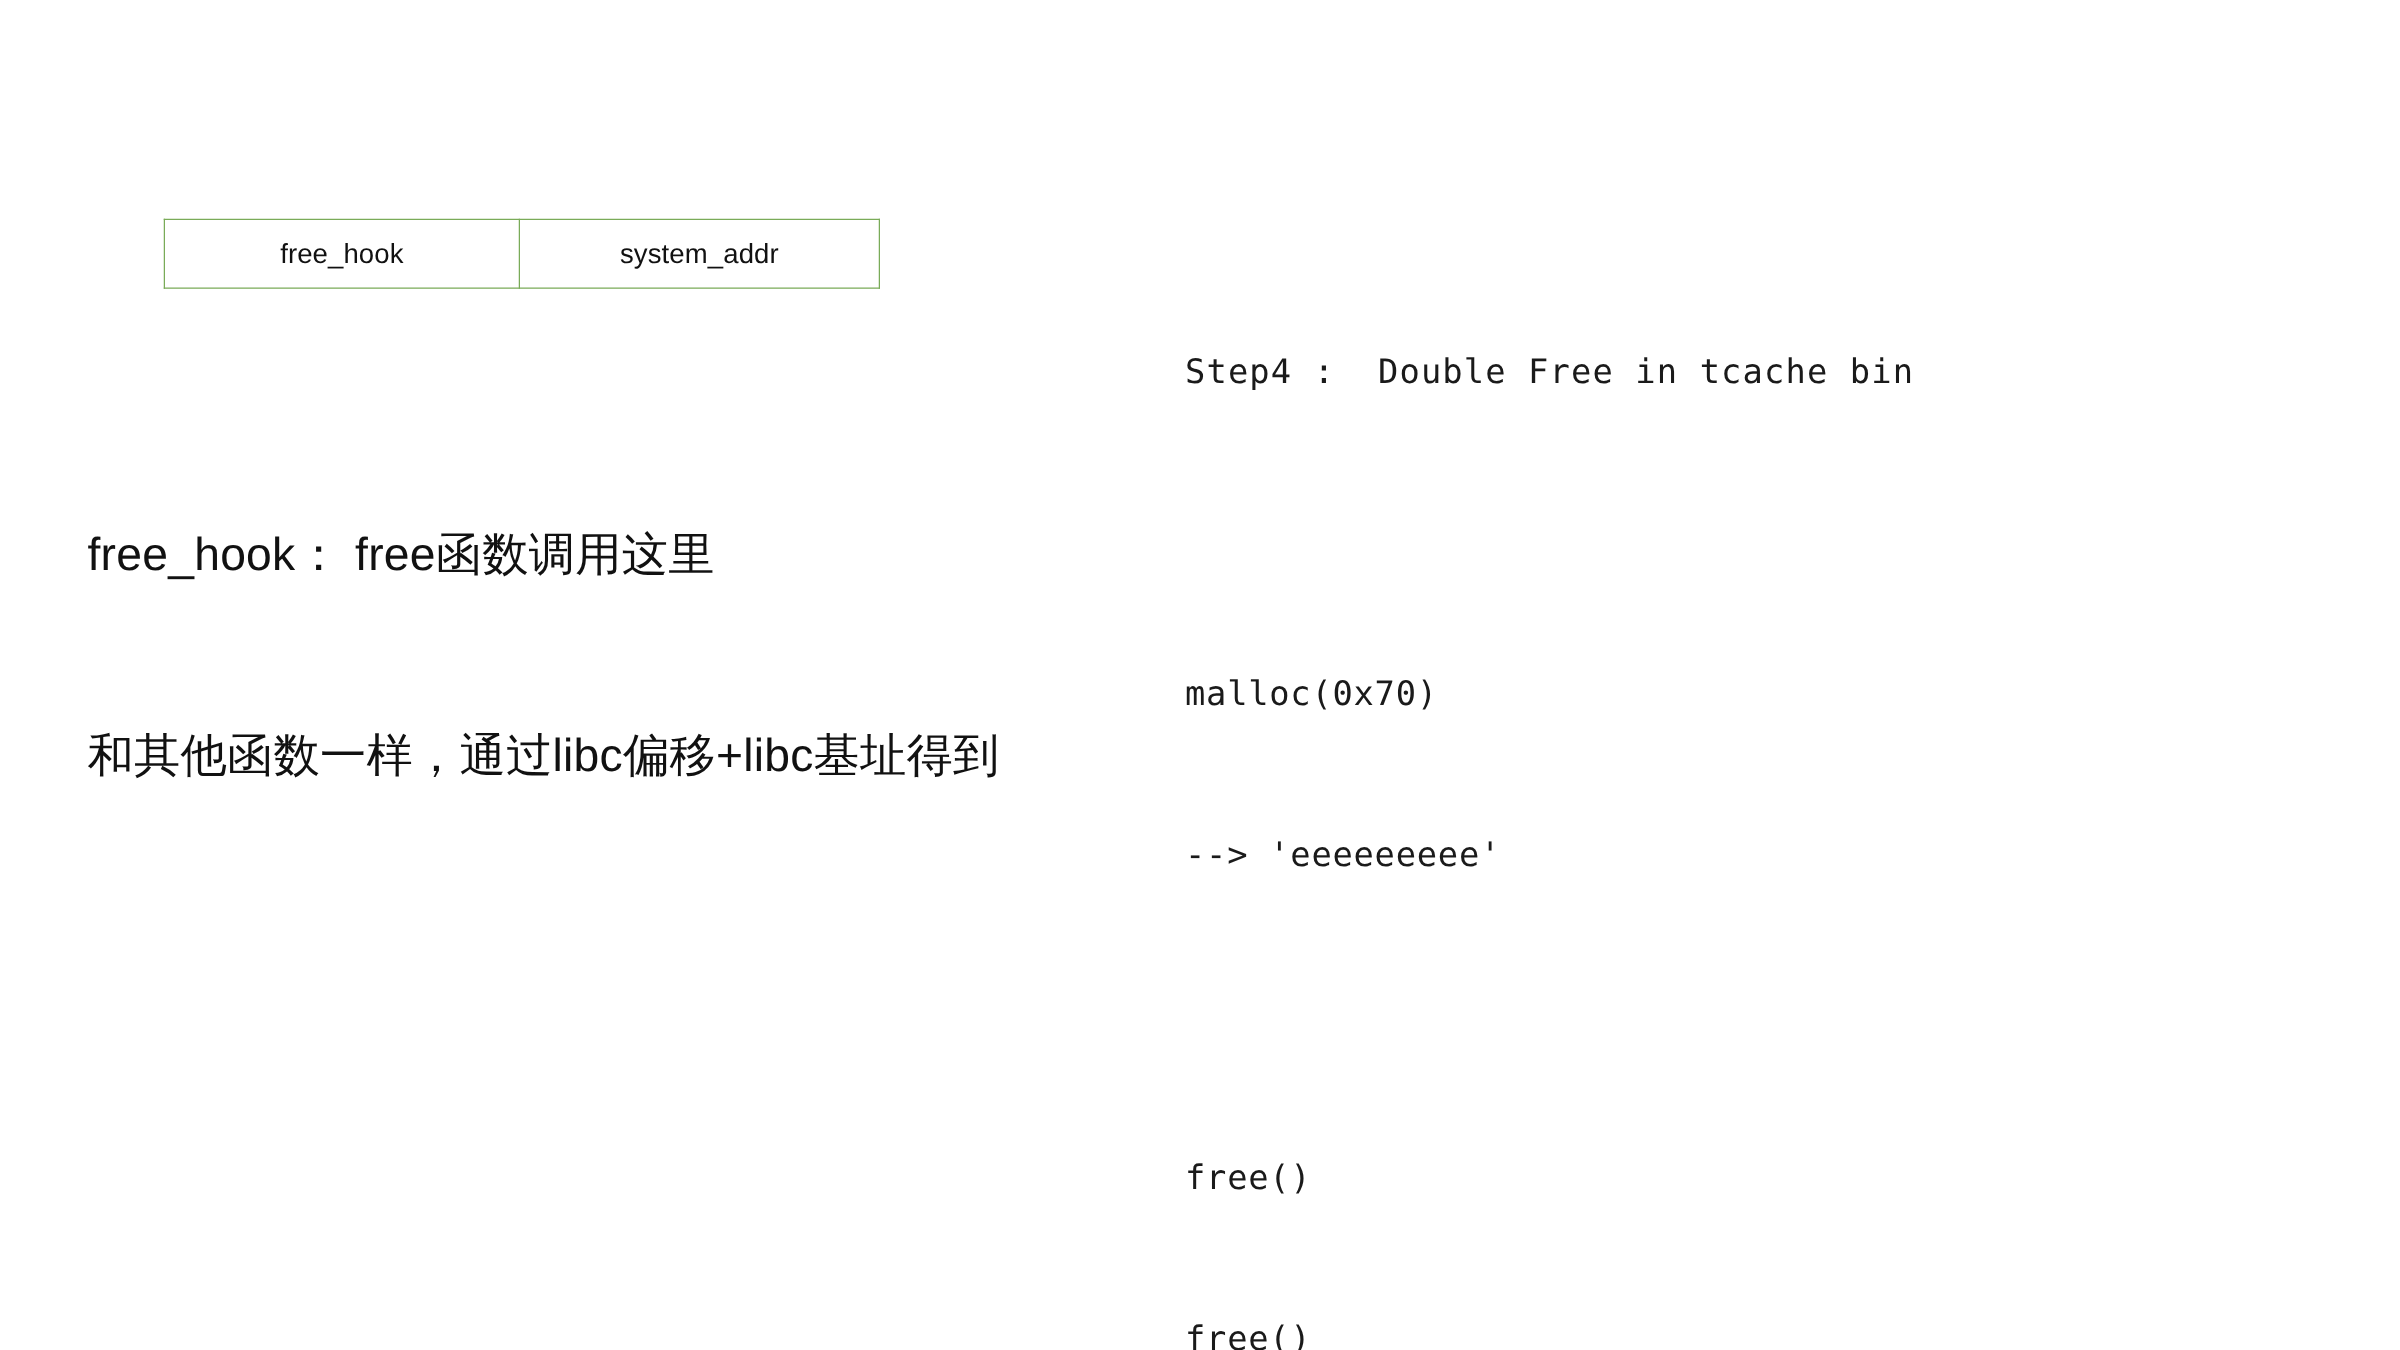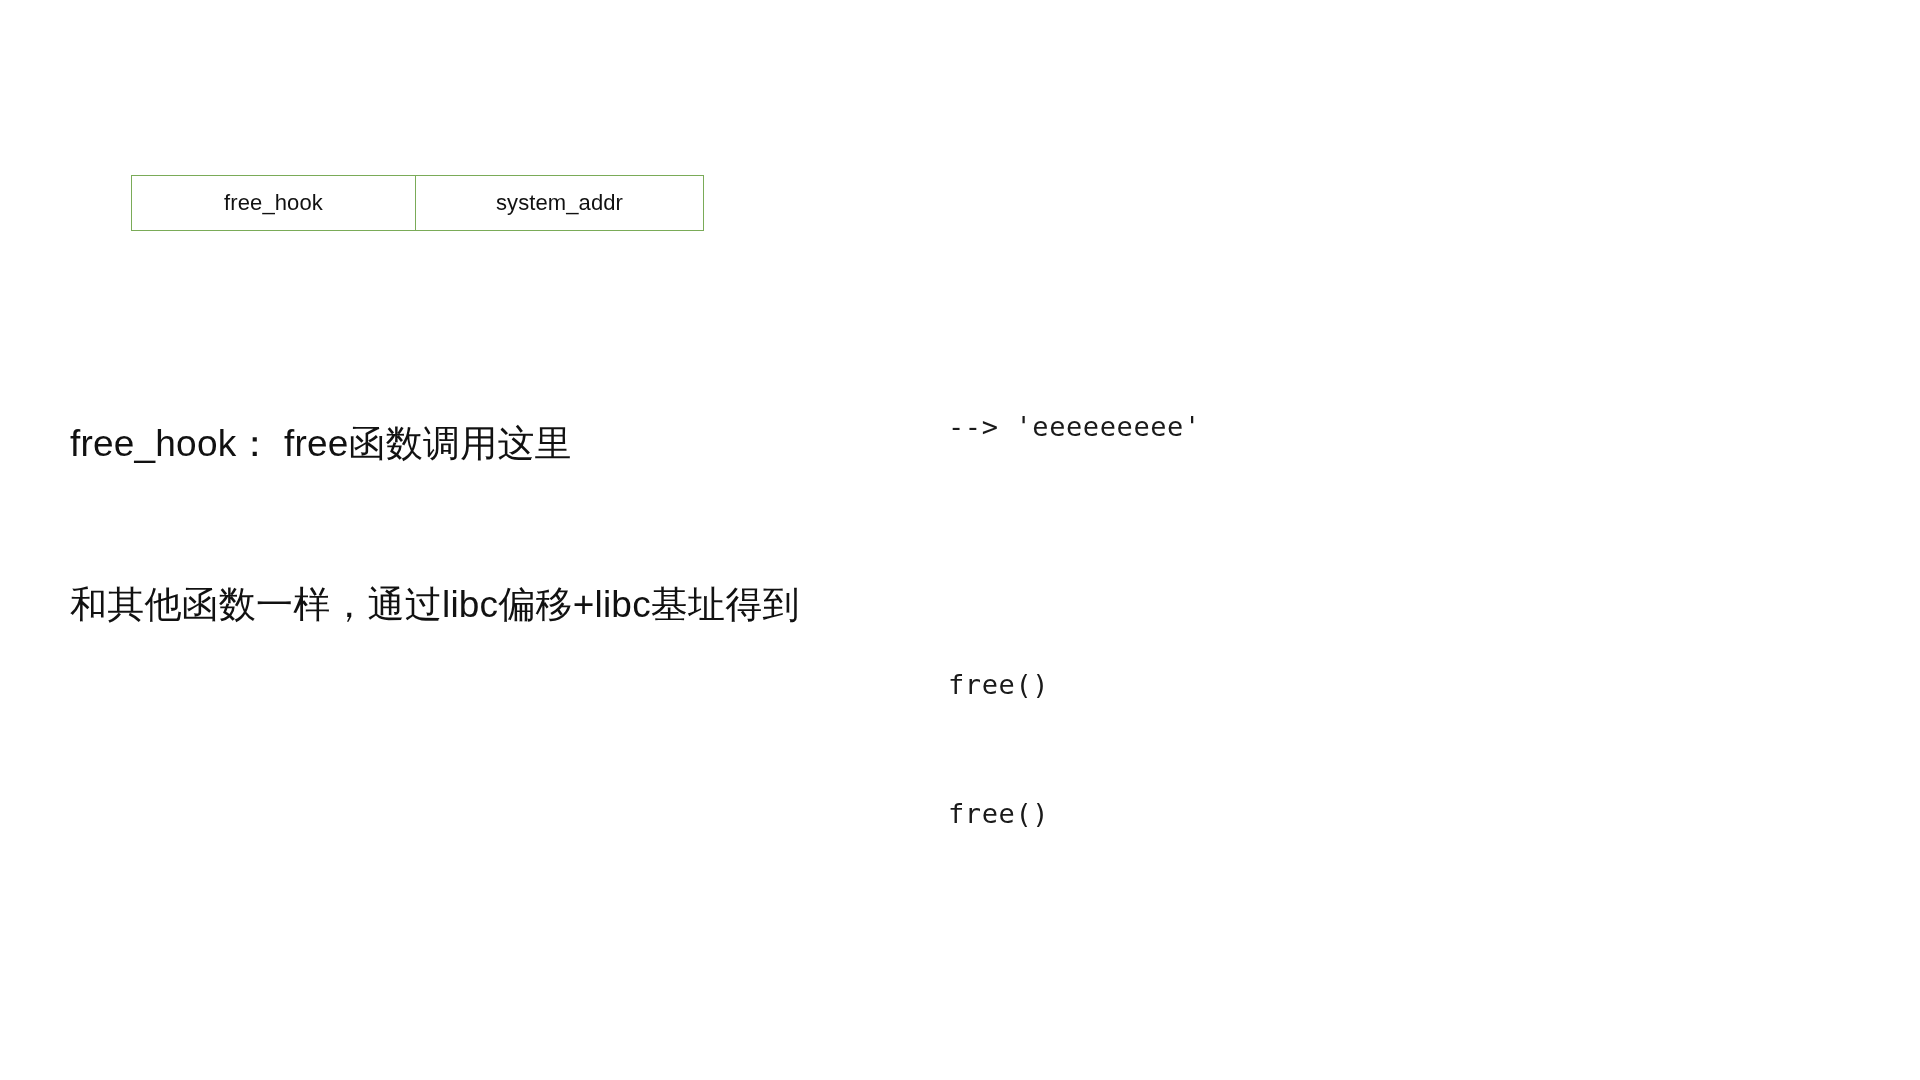--- a/index.html
+++ b/index.html
@@ -101,21 +101,23 @@
   </table>
 
   <div id="note-block">
     <span class="note-line">free_hook： free函数调用这里</span>
     <span class="note-line">和其他函数一样，通过libc偏移+libc基址得到</span>
   </div>
 
 </div>
 
 <div id="code-panel">
+  <span class="code-line heading">Step4 :  Double Free in tcache bin</span>
   <span class="code-line blank"></span>
+  <span class="code-line">malloc(0x70)</span>
   <span class="code-line">--&gt; 'eeeeeeeee'</span>
   <span class="code-line blank"></span>
   <span class="code-line">free()</span>
   <span class="code-line">free()</span>
   
   
   
   
   
   

